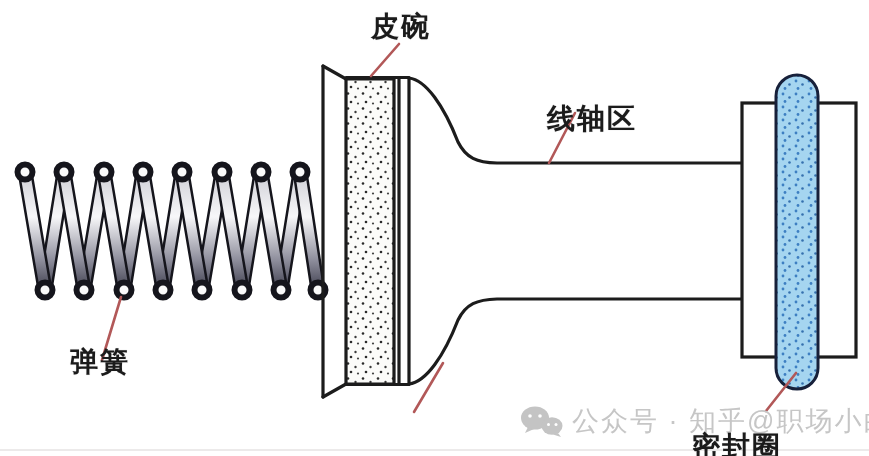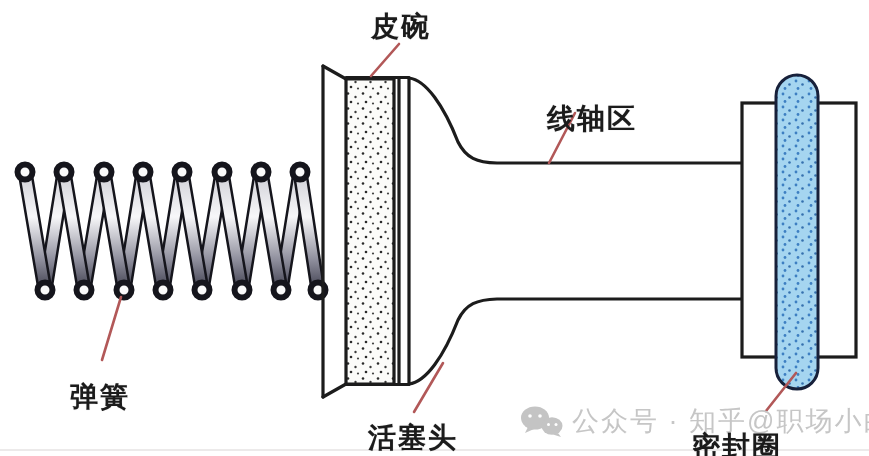--- a/index.html
+++ b/index.html
@@ -106,22 +106,21 @@
       <line x1="399" y1="44" x2="371" y2="76"></line>
       <line x1="575" y1="113" x2="549" y2="163"></line>
       <line x1="102" y1="360" x2="121" y2="297"></line>
       <line x1="414" y1="412" x2="443" y2="363"></line>
       <line x1="766" y1="411" x2="796" y2="373"></line>
     </g>
   </svg>
 
   <div class="dlabel" style="left:371px;top:8px;">皮碗</div>
   <div class="dlabel" style="left:547px;top:80px;margin-top:20px;">线轴区</div>
-  <div class="dlabel" style="left:70px;top:378px;">弹簧</div>
-  <div class="dlabel" style="left:368px;top:419px;">活塞头</div>
+  <div class="dlabel" style="left:70px;top:343px;">弹簧</div>
   <div class="dlabel" id="seal-label" style="left:692px;top:428px;">密封圈</div>
 
   <div id="watermark">
     <svg width="44" height="32" viewBox="0 0 44 32">
       <ellipse cx="15" cy="13" rx="14" ry="11.5" fill="#c4c4c4"></ellipse>
       <path d="M8,22 L5,28 L14,24 Z" fill="#c4c4c4"></path>
       <circle cx="10" cy="11" r="1.8" fill="#ffffff"></circle>
       <circle cx="20" cy="11" r="1.8" fill="#ffffff"></circle>
       <ellipse cx="32" cy="21" rx="10.5" ry="8.8" fill="#c4c4c4"></ellipse>
       <path d="M38,28 L41,32 L33,29.5 Z" fill="#c4c4c4"></path>

